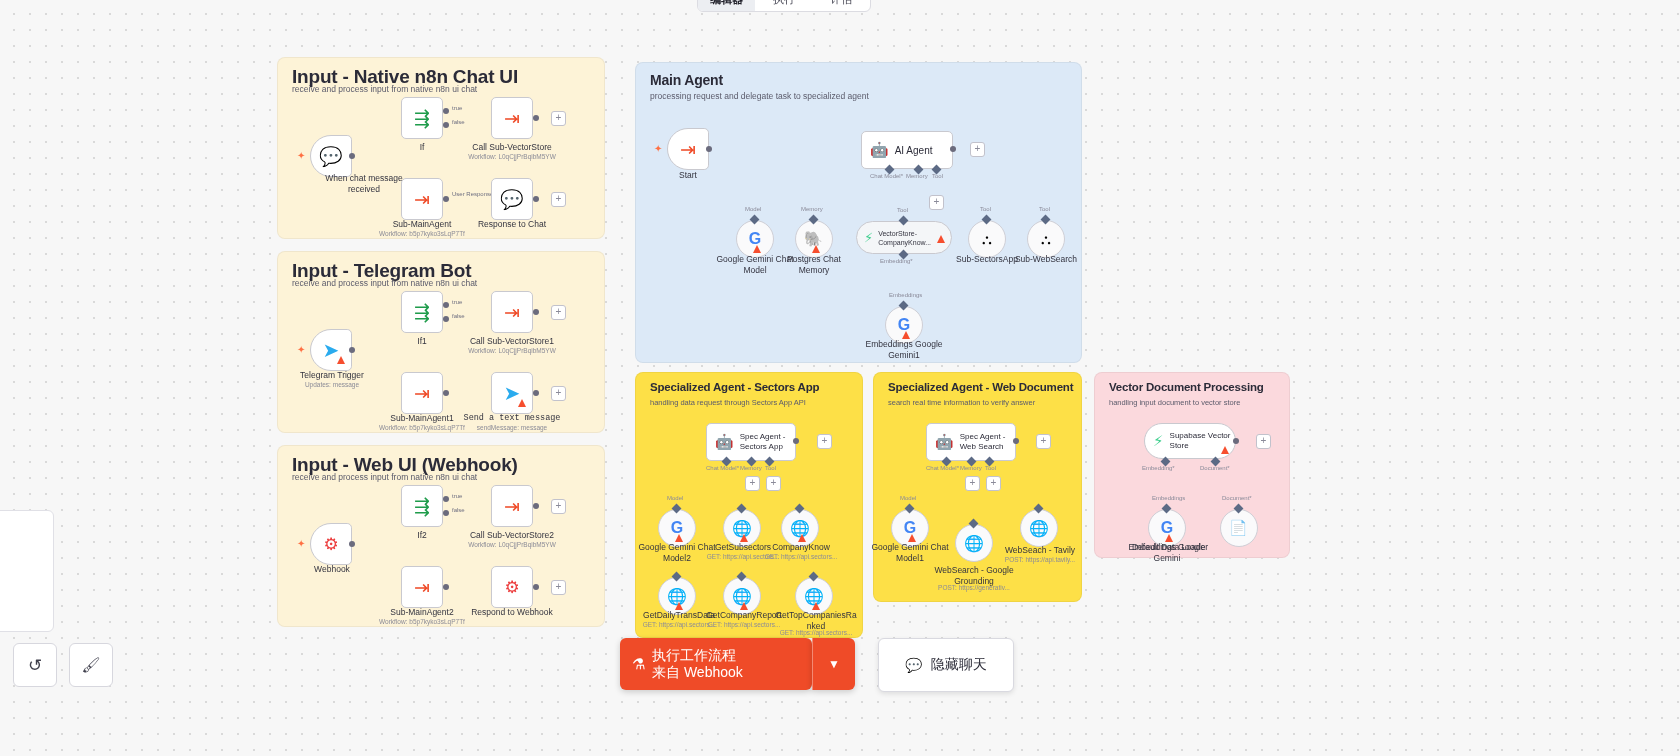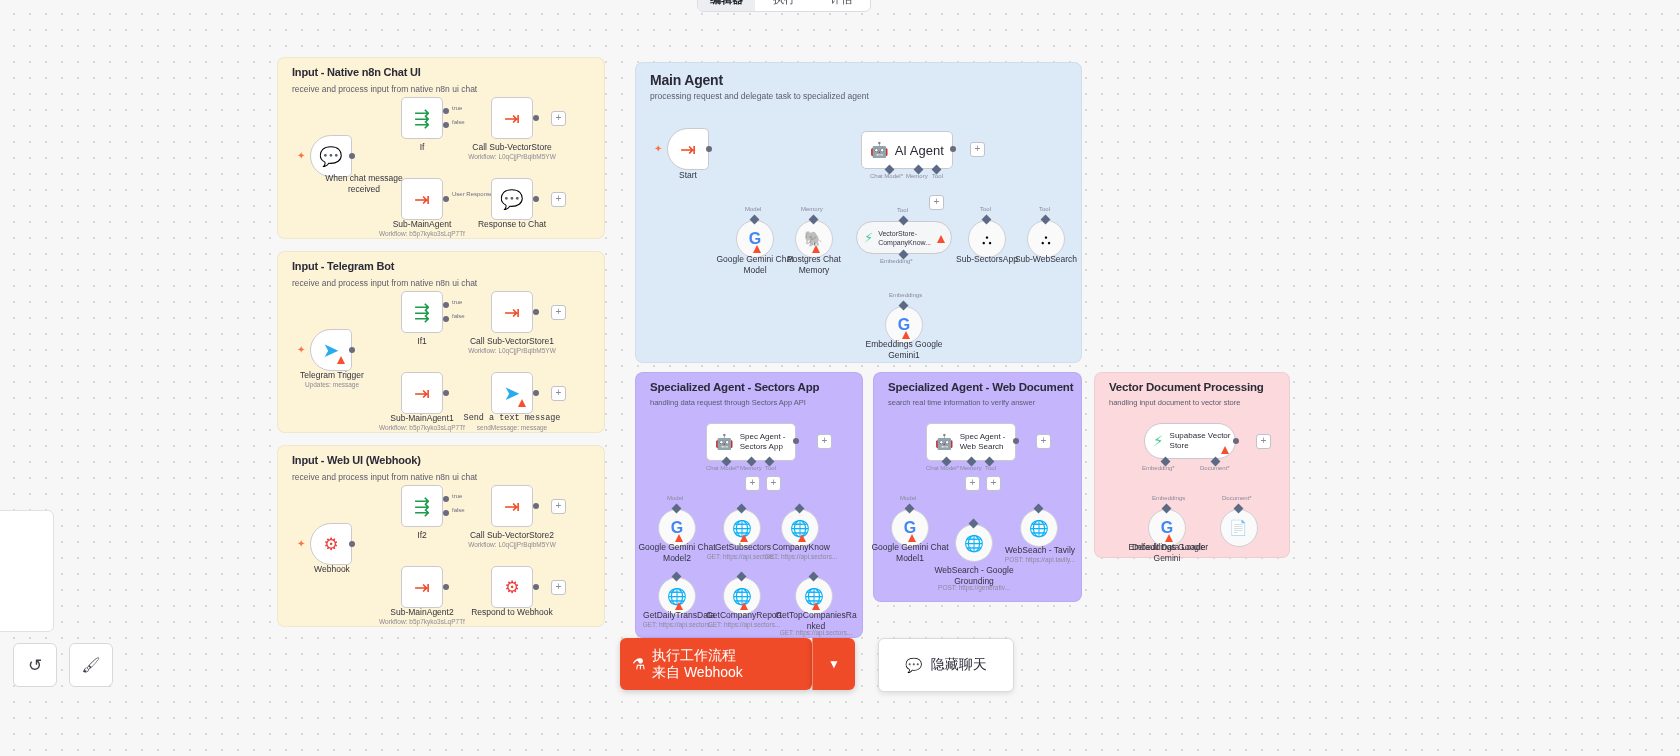--- a/index.html
+++ b/index.html
@@ -18,30 +18,30 @@
     background-position:6px 6px;
   }
 
   
   .group{
     position:absolute;border-radius:8px;border:1px solid rgba(0,0,0,.05);
     box-sizing:border-box;
   }
   .group .g-title{
     position:absolute;left:14px;top:8px;
-    font-size:11px;font-weight:700;color:#2b2b38;letter-spacing:-.2px;
+    font-size:19px;font-weight:700;color:#2b2b38;letter-spacing:-.2px;
     white-space:nowrap;
   }
   .group .g-sub{
     position:absolute;left:14px;top:26px;
     font-size:8.5px;color:#5b5b6b;white-space:nowrap;
   }
   .g-yellow{background:#fdf3d7;}
   .g-blue{background:#dce9f7;}
-  .g-green{background:#c4b5fd;text-decoration:underline;}
+  .g-green{background:#fde047;text-decoration:underline;}
   .g-pink{background:#fbd9dd;}
 
   
   .node{
     position:absolute;box-sizing:border-box;
     background:#fff;border:1px solid #c9c9cf;border-radius:5px;
     display:flex;align-items:center;justify-content:center;
   }
   .node.sq{width:42px;height:42px;}
   .node.trig{width:42px;height:42px;border-radius:5px 22px 22px 5px;border-radius:22px 5px 5px 22px;}
@@ -342,21 +342,21 @@
 </div>
 <div class="spark" style="left:654px;top:143px;">✦</div>
 <div class="node trig" style="left:667px;top:128px;">
   <span style="color:#ef4b28;font-size:19px;">⇥</span>
 </div>
 <div class="node-label" style="left:654px;top:170px;width:68px;">Start</div>
 <div class="dot" style="left:706px;top:146px;"></div>
 
 <div class="node agent" style="left:861px;top:131px;width:92px;">
   <span style="font-size:15px;">🤖</span>
-  <span style="font-size:13px;color:#2b2b38;">AI Agent</span>
+  <span style="font-size:10px;color:#2b2b38;">AI Agent</span>
 </div>
 <div class="dot" style="left:950px;top:146px;"></div>
 <div class="plus" style="left:970px;top:142px;">+</div>
 <div class="diamond" style="left:886px;top:166px;"></div>
 <div class="diamond" style="left:915px;top:166px;"></div>
 <div class="diamond" style="left:933px;top:166px;"></div>
 <div class="port-label" style="left:870px;top:173px;">Chat Model*</div>
 <div class="port-label" style="left:906px;top:173px;">Memory</div>
 <div class="port-label" style="left:932px;top:173px;">Tool</div>
 <div class="plus" style="left:929px;top:195px;">+</div>

